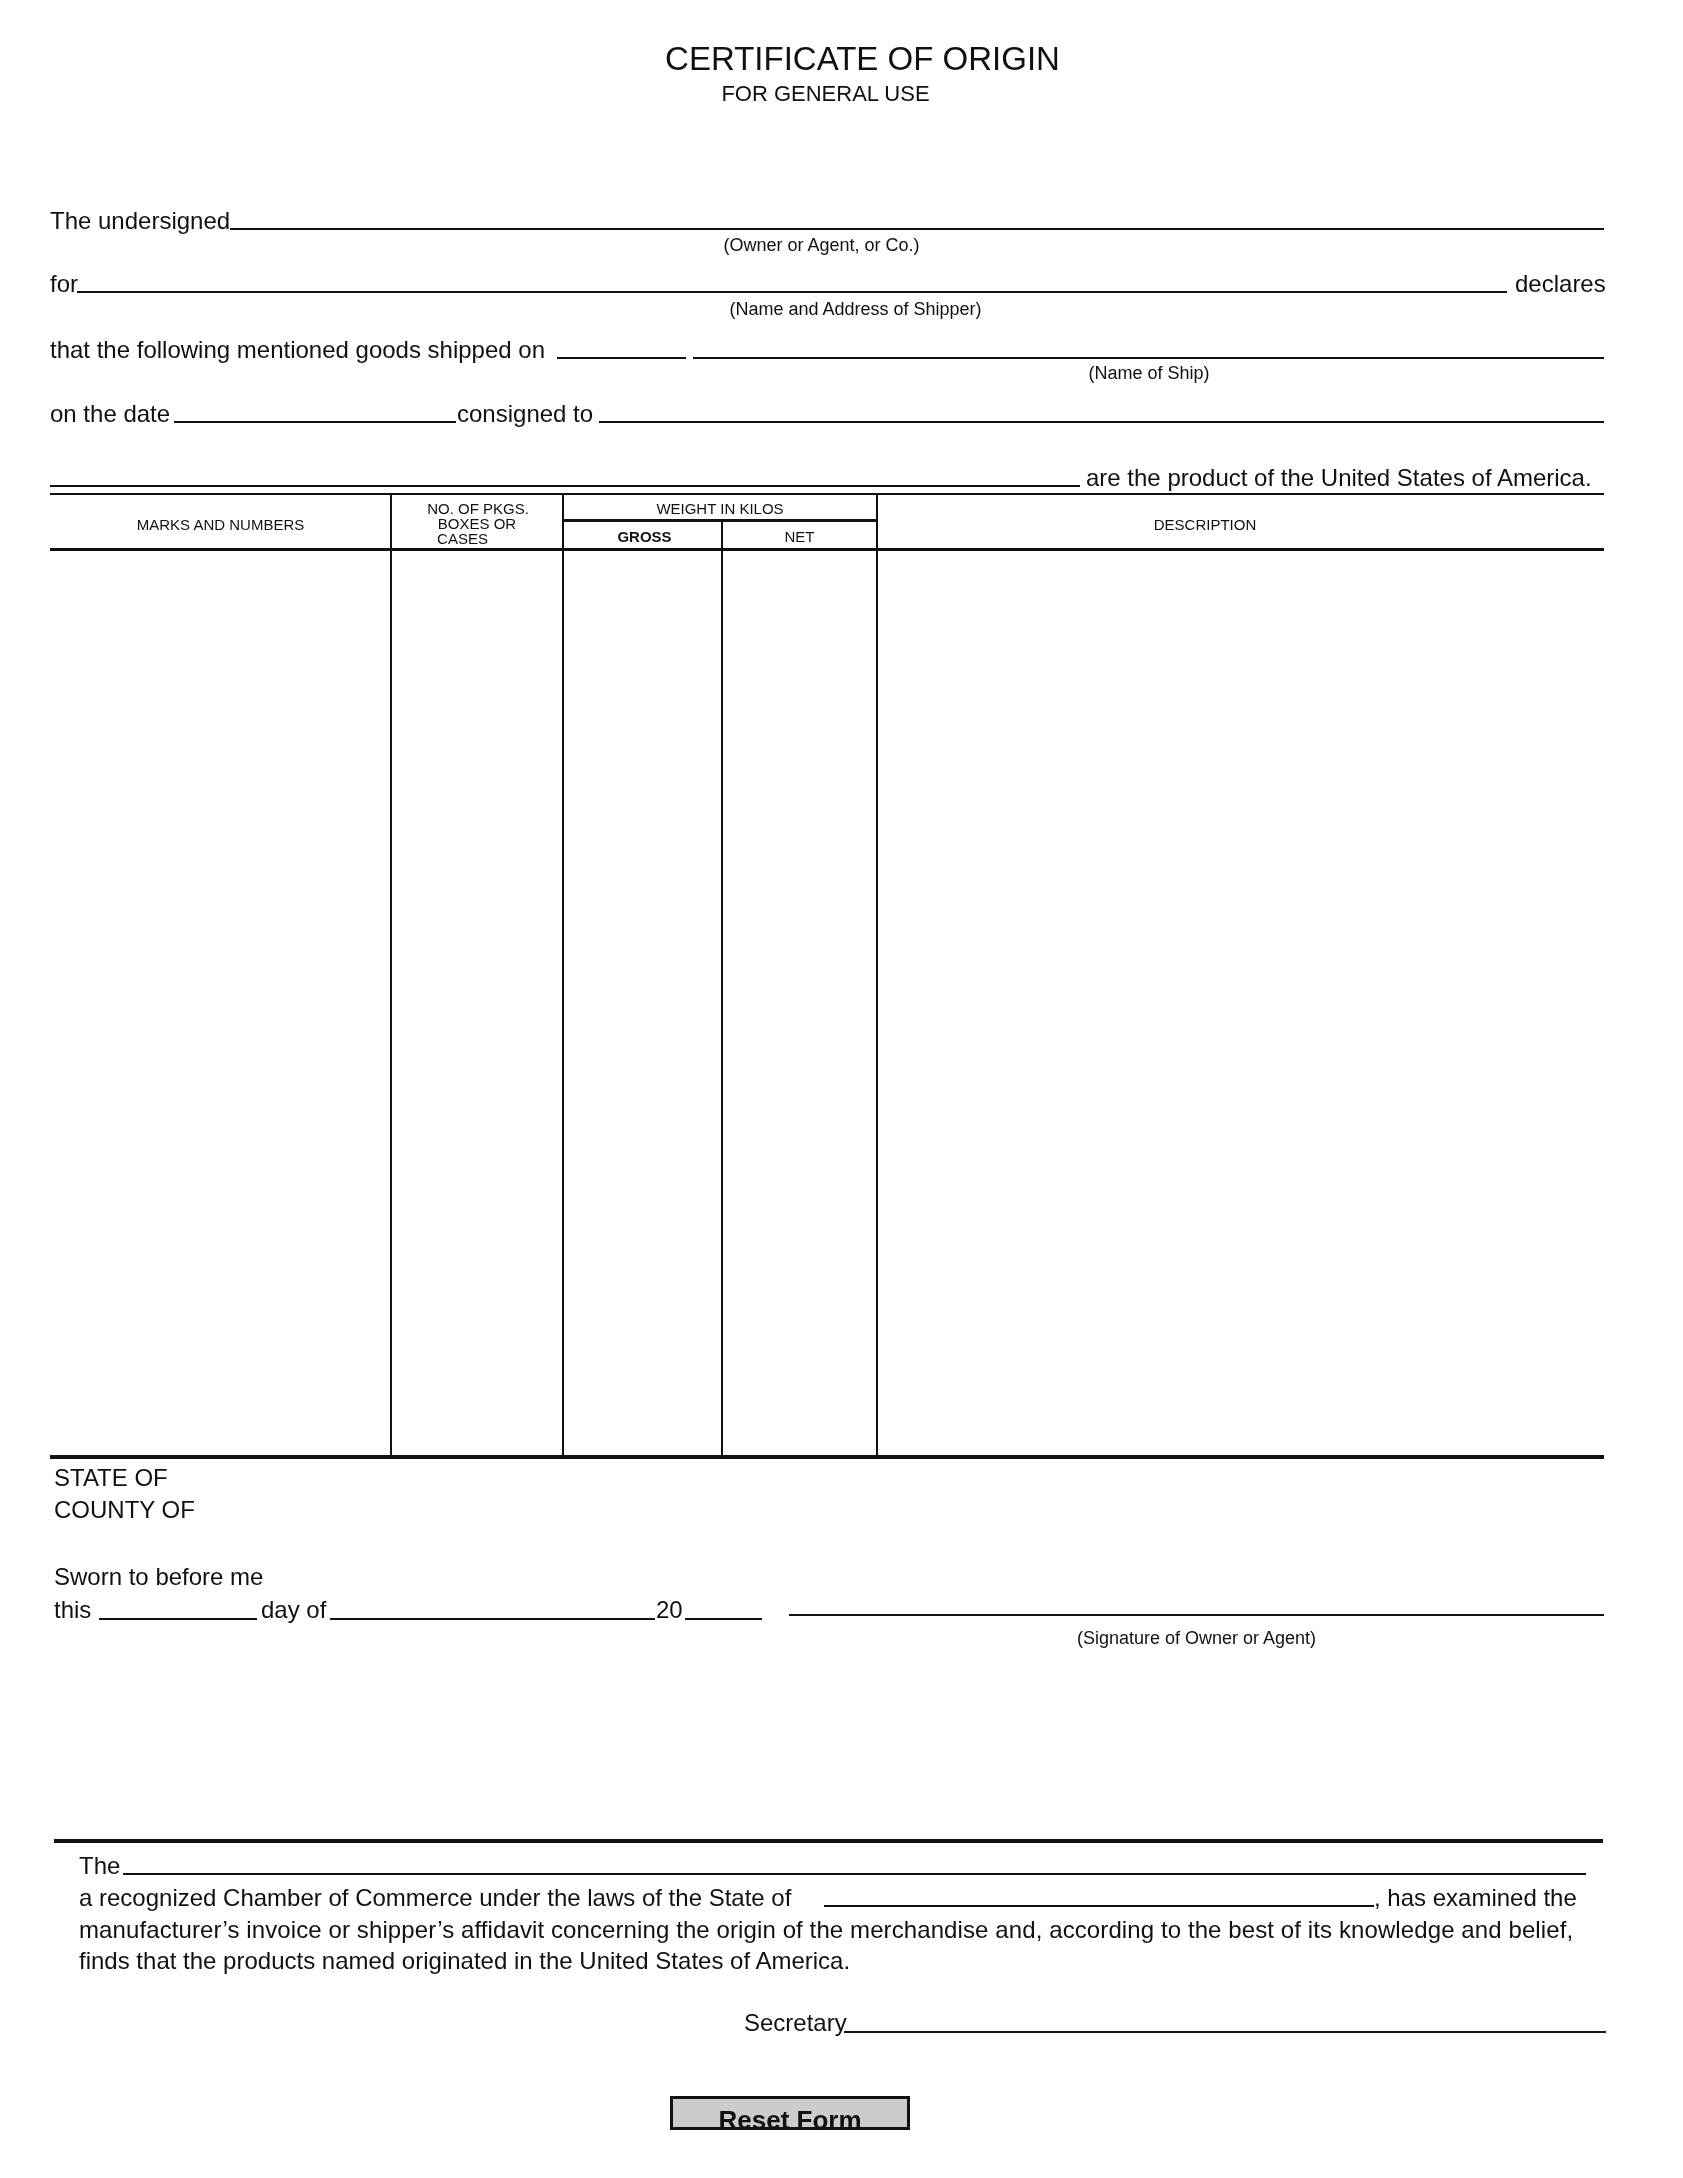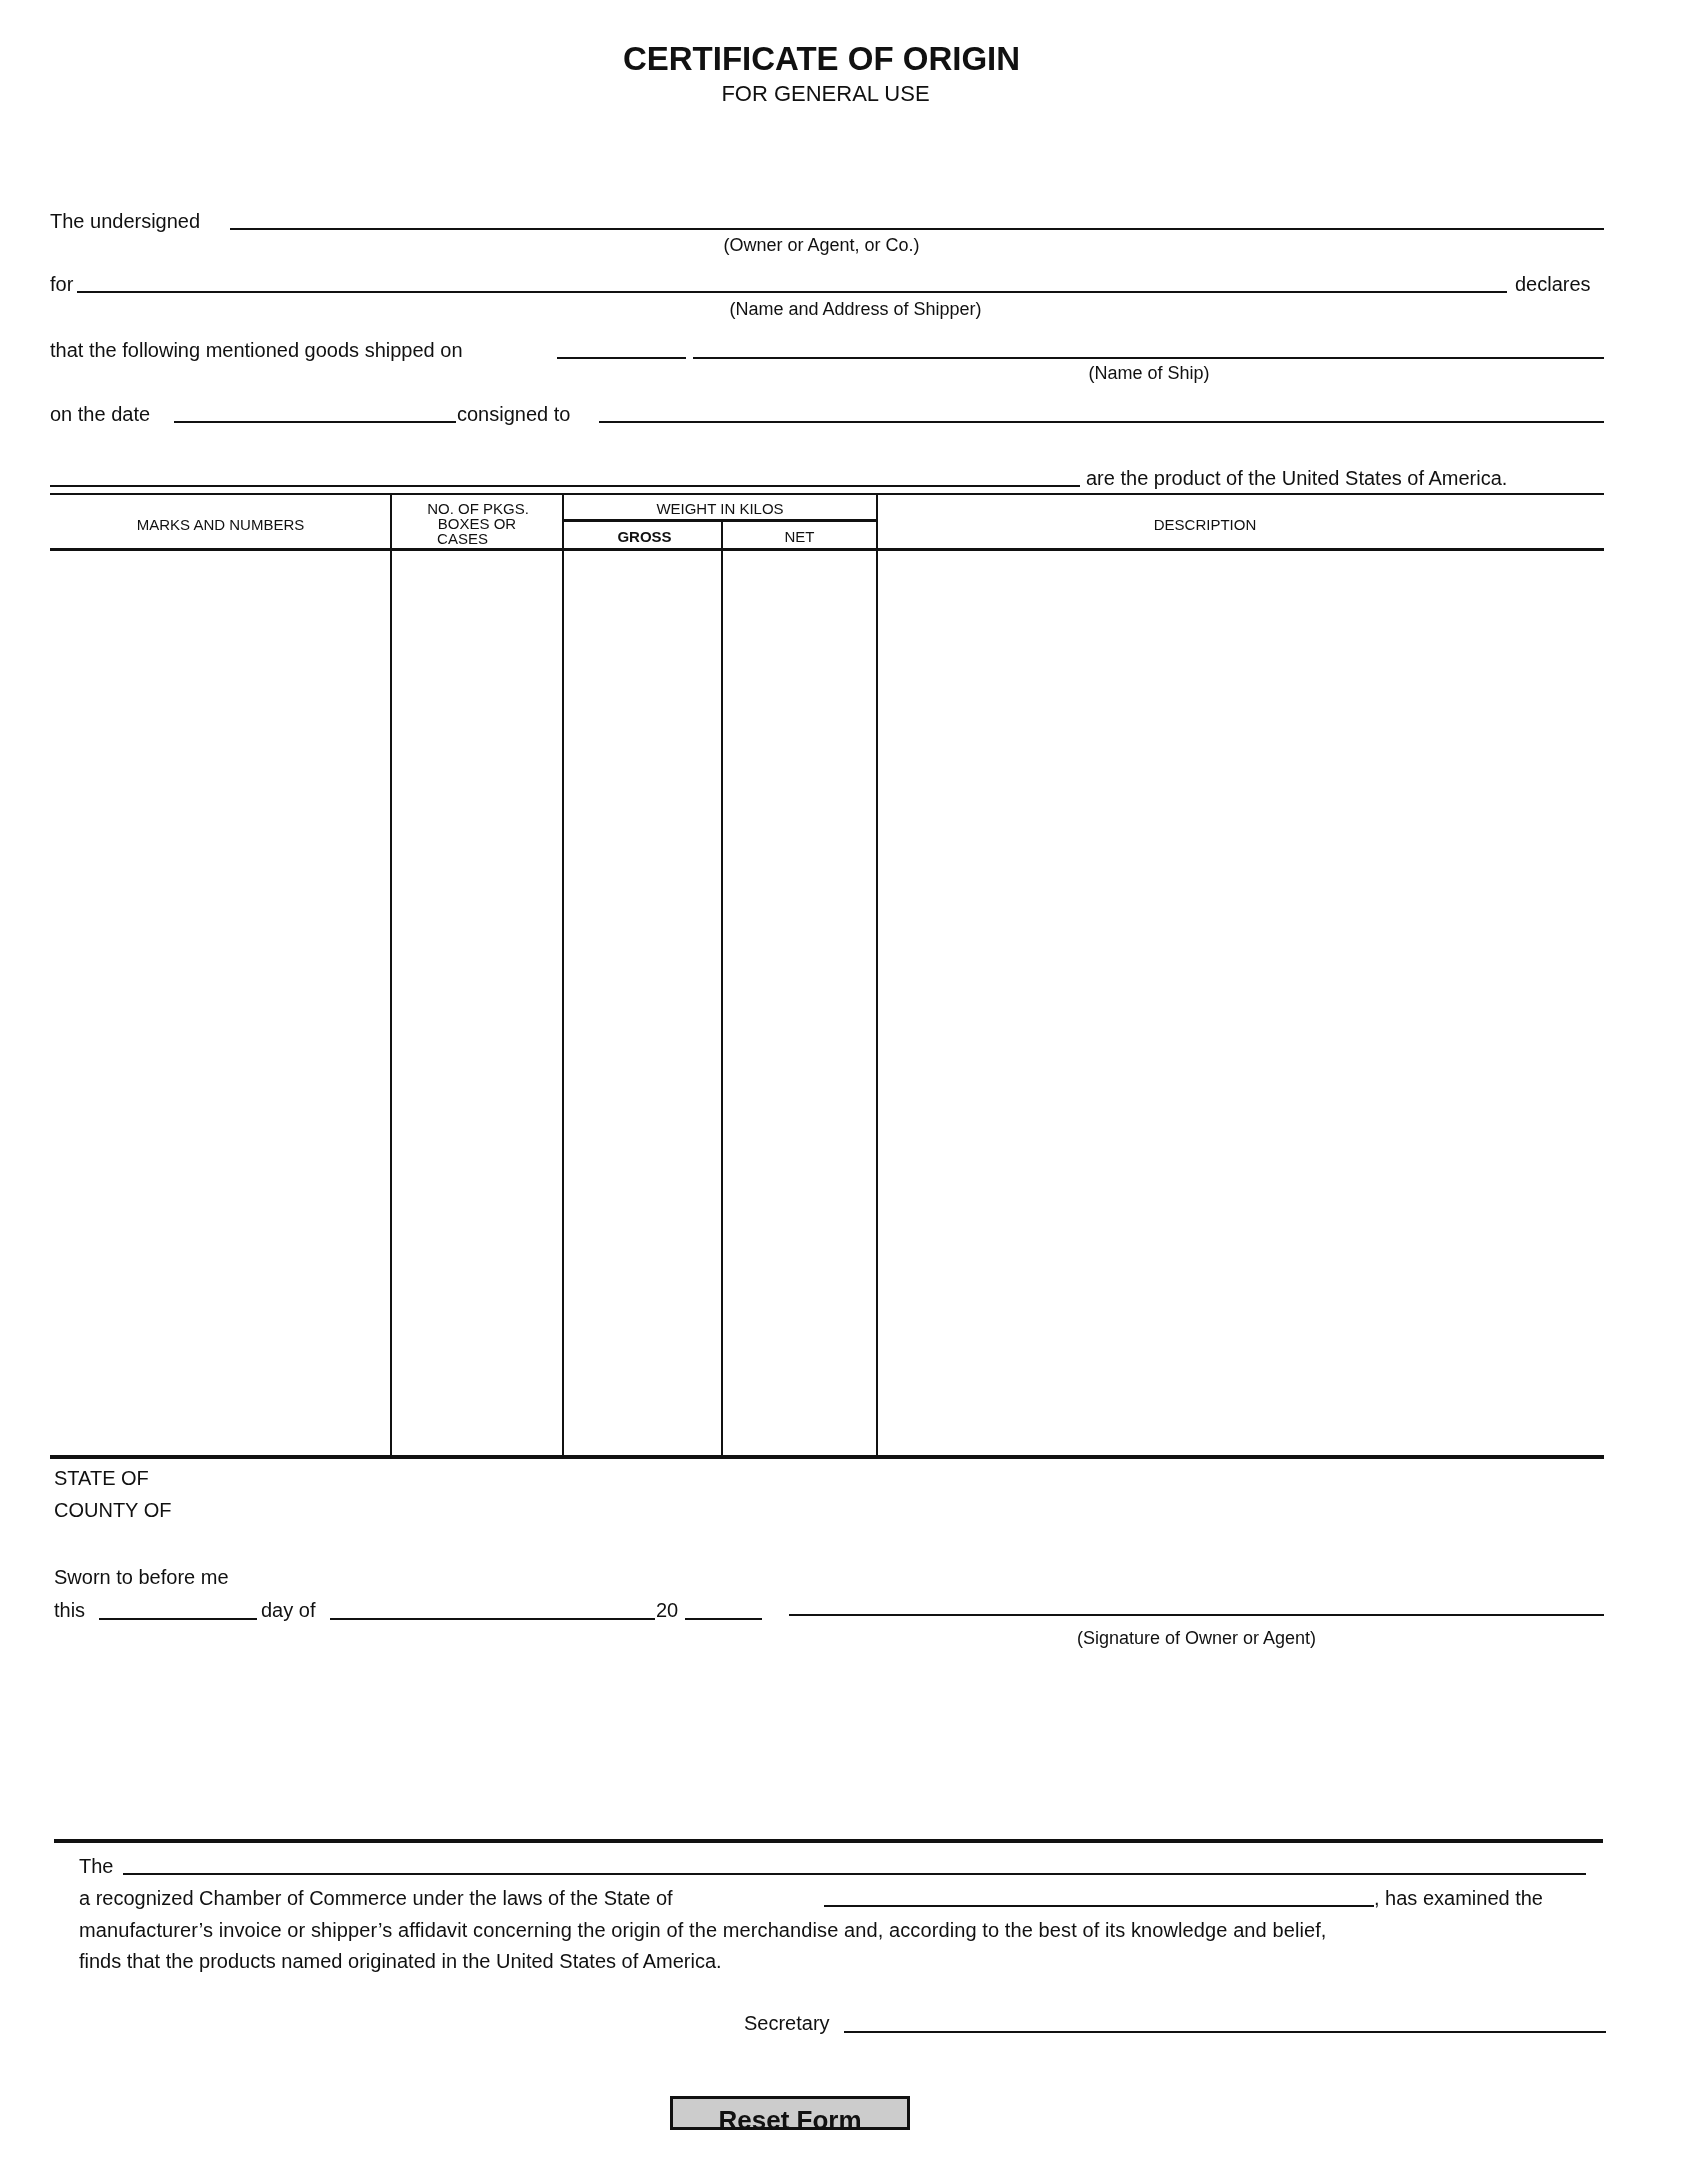--- a/index.html
+++ b/index.html
@@ -1,32 +1,32 @@
 <!DOCTYPE html>
 <html><head>
 <meta charset="utf-8">
 <style>
   html, body { margin: 0; padding: 0; background: #ffffff; }
   body { width: 1683px; height: 2178px; position: relative; overflow: hidden;
          font-family: "Liberation Sans", sans-serif; color: #111; }
   .abs { position: absolute; white-space: nowrap; }
-  .t { font-size: 20px; line-height: 26px; }
+  .t { font-size: 24px; line-height: 26px; }
   .lbl { font-size: 18px; line-height: 22px; }
   .small { font-size: 15px; line-height: 16px; }
   .rule { position: absolute; height: 0; border-top: 2px solid #111; }
   .rule.thick { border-top-width: 3px; }
   .rule.heavy { border-top-width: 4px; }
   .vline { position: absolute; width: 0; border-left: 2px solid #111; }
   .field { position: absolute; height: 22px; border: none; border-bottom: 2px solid #111;
            background: transparent; font-family: "Liberation Sans", sans-serif; font-size: 18px;
            padding: 0 4px; box-sizing: border-box; outline: none; }
   .cell-input { position: absolute; border: none; background: transparent; resize: none;
                 font-family: "Liberation Sans", sans-serif; font-size: 18px; outline: none; box-sizing: border-box; }
   .center { text-align: center; }
-  .title { font-size: 33px; font-weight: bold; letter-spacing: 0px; }
+  .title { font-size: 33px; font-weight: normal; letter-spacing: 0px; padding-left: 41px; }
   .subtitle { font-size: 22px; }
   .reset-btn { position: absolute; left: 670px; top: 2096px; width: 240px; height: 34px;
                background: #cccccc; border: 3px solid #111; box-sizing: border-box;
                font-family: "Liberation Sans", sans-serif; font-weight: bold; font-size: 26px;
                line-height: 26px; padding: 8px; cursor: pointer; color: #111; }
 </style>
 </head>
 <body>
 
 <div class="abs title center" style="left:0; width:1643px; top:40px;">CERTIFICATE OF ORIGIN</div>

